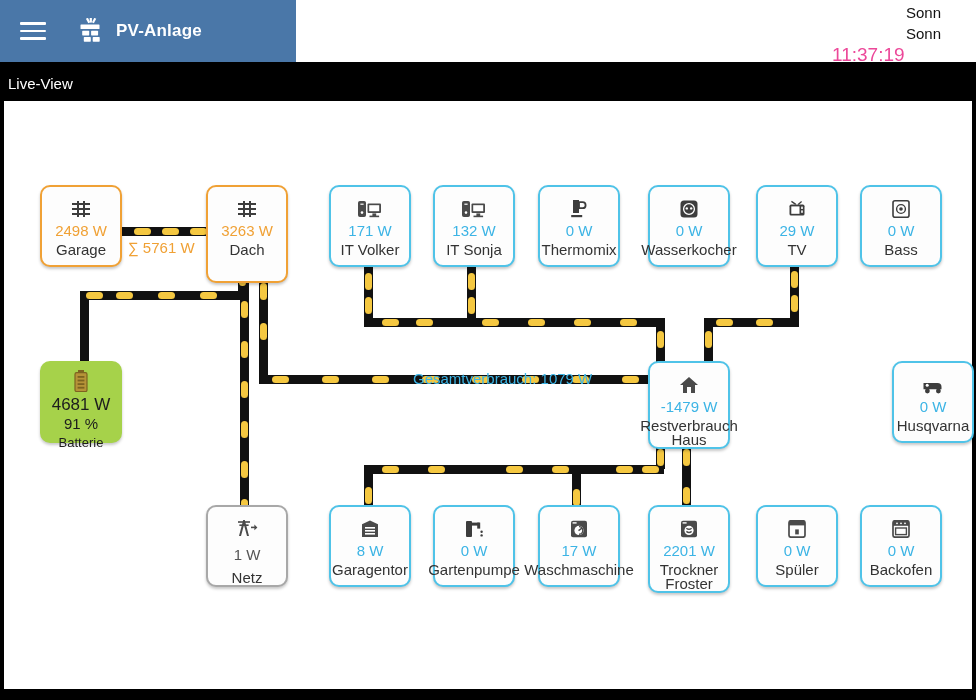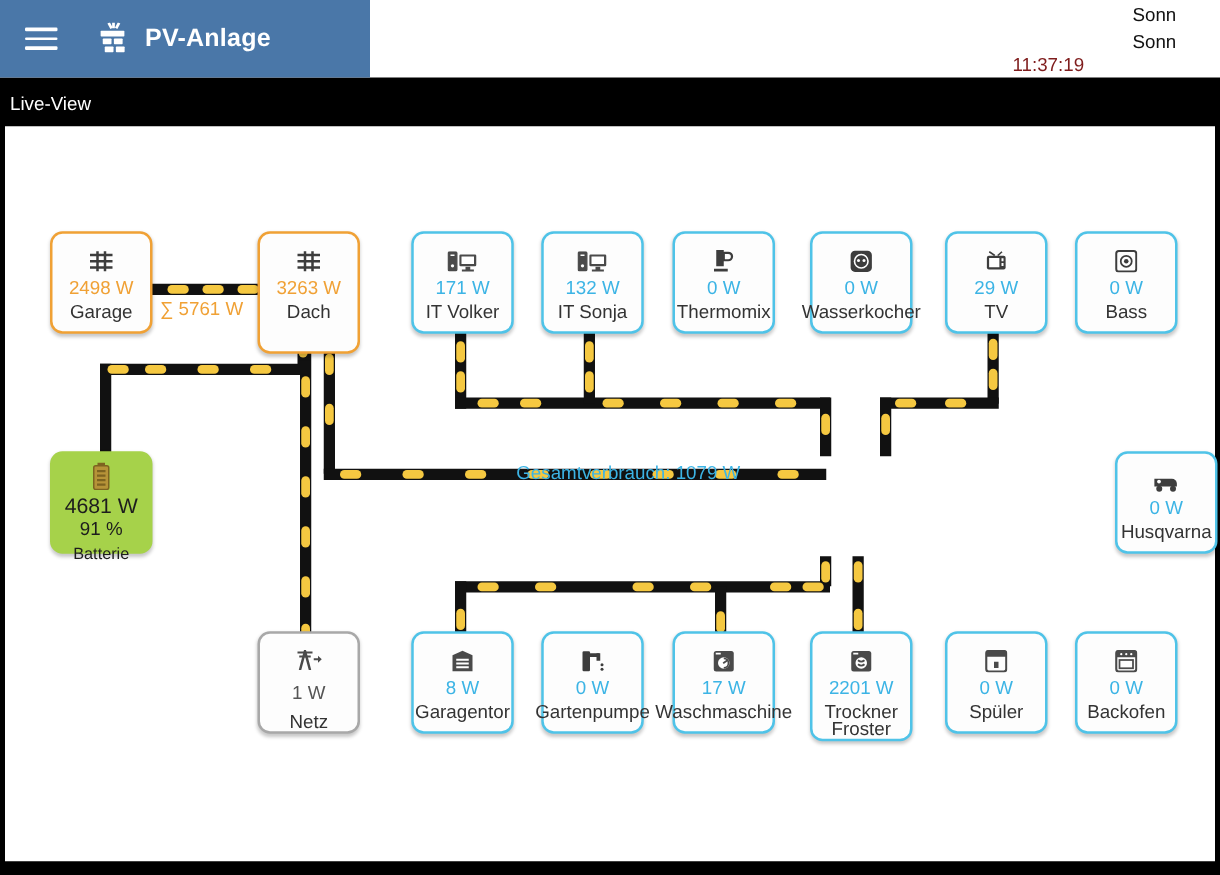--- a/index.html
+++ b/index.html
@@ -16,24 +16,24 @@
   .topbar-brand{
     position:absolute;left:0;top:0;width:296px;height:62px;background:#4a77a8;
     display:flex;align-items:center;
   }
   .hamburger{width:26px;height:18px;margin-left:20px;position:relative;cursor:pointer;}
   .hamburger i{position:absolute;left:0;width:26px;height:2.5px;background:#fff;border-radius:1px;}
   .hamburger i:nth-child(1){top:0;}
   .hamburger i:nth-child(2){top:7.5px;}
   .hamburger i:nth-child(3){top:15px;}
   .brand-icon{margin-left:30px;width:28px;height:26px;display:flex;align-items:center;justify-content:center;}
-  .brand-title{margin-left:12px;color:#fff;font-size:20px;font-weight:bold;letter-spacing:.2px;}
+  .brand-title{margin-left:12px;color:#fff;font-size:17px;font-weight:bold;letter-spacing:.2px;}
 
   .sun-block{position:absolute;right:0;top:2px;width:70px;text-align:left;font-size:15px;line-height:21px;color:#111;overflow:hidden;white-space:nowrap;}
-  .clock{position:absolute;left:810px;top:44px;font-size:15px;color:#7f1d1d;}
+  .clock{position:absolute;left:832px;top:44px;font-size:19px;color:#ec4899;}
 
   
   .liveview-bar{position:absolute;left:0;top:69px;width:976px;height:32px;background:#000;color:#fff;}
   .liveview-bar span{position:absolute;left:8px;top:6px;font-size:15px;}
 
   
   .canvas{position:absolute;left:4px;top:101px;width:968px;height:588px;background:#fff;}
 
   
   .node{
@@ -257,20 +257,34 @@
           <path d="M7.2 2 L3 18 L5 18 L8 7 L11 18 L13 18 L8.8 2 Z"></path>
           <rect x="15" y="8.6" width="5" height="1.6"></rect>
           <path d="M18.4 6.6 L21.4 9.4 L18.4 12.2 Z"></path>
         </g>
           </svg>
       </div>
       <div class="val">1 W</div>
       <div class="lbl">Netz</div>
     </div>
 
+    <div class="node cons two-line" style="left:644px;top:260px;width:82px;height:88px;">
+      <div class="ico">
+        <svg width="20" height="18" viewBox="0 0 20 18">
+            <g fill="#4a4a4a">
+          <path d="M10 1 L19 9 L16 9 L16 17 L12 17 L12 11 L8 11 L8 17 L4 17 L4 9 L1 9 Z"></path>
+        </g>
+          </svg>
+      </div>
+      <div class="val">-1479 W</div>
+      <div class="lbl">
+        <span>Restverbrauch</span><br>
+        <span>Haus</span>
+      </div>
+    </div>
 
     <div class="node cons" style="left:325px;top:84px;width:82px;height:82px;">
       <div class="ico">
         <svg width="24" height="17" viewBox="0 0 24 17">
             <g fill="#4a4a4a">
           <rect x="0.5" y="0.5" width="7" height="15" rx="1" stroke="#4a4a4a" fill="#4a4a4a"></rect>
           <rect x="2.4" y="2.6" width="3.2" height="1.2" fill="#fff"></rect>
           <circle cx="4" cy="11.6" r="1.3" fill="#fff"></circle>
           <rect x="9.5" y="2.5" width="13.5" height="9.5" rx="1" fill="#4a4a4a"></rect>
           <rect x="11.2" y="4.2" width="10" height="6" fill="#fff"></rect>

